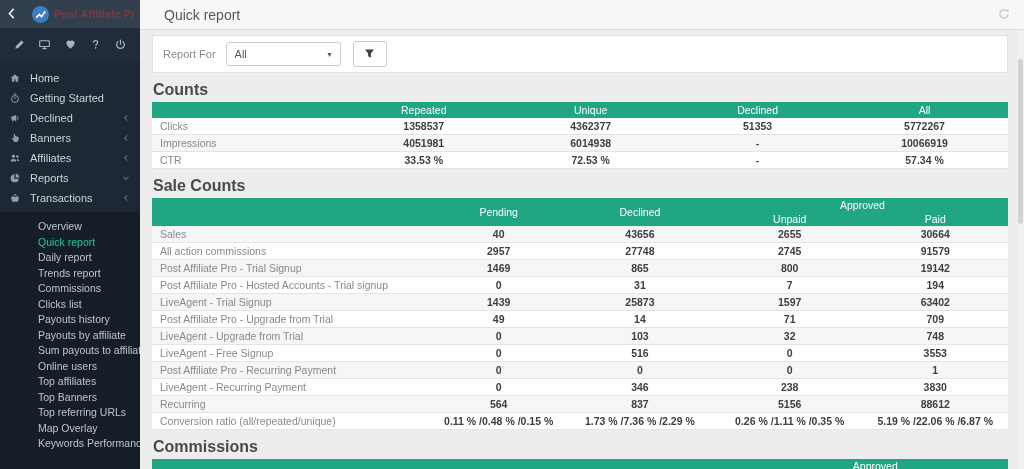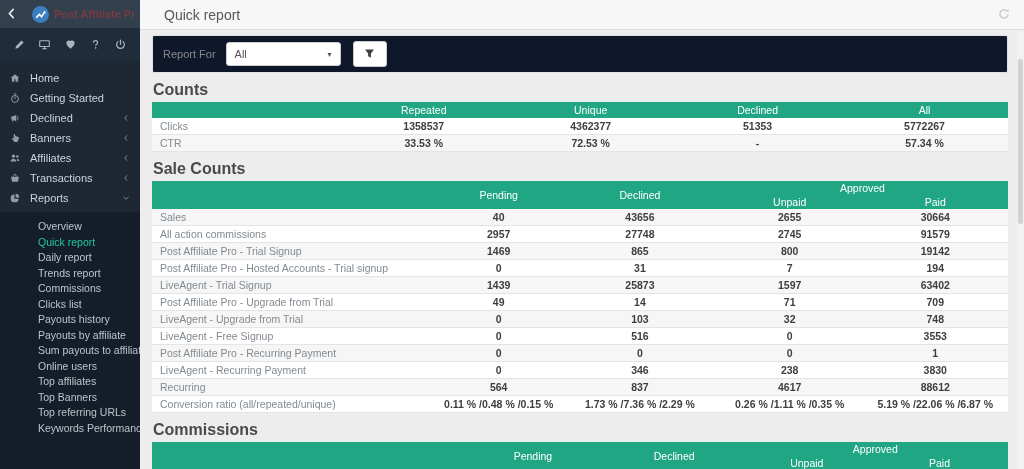--- a/index.html
+++ b/index.html
@@ -39,21 +39,21 @@
 
   
   .main{flex:1; height:100%; display:flex; flex-direction:column; position:relative; overflow:hidden;}
   .mheader{height:30px; min-height:30px; background:#f7f7f7; border-bottom:1px solid #ddd;
     display:flex; align-items:center; padding:0 14px 0 24px;}
   .ptitle{font-size:14px; color:#53585d;}
   .refresh{margin-left:auto; color:#c6c6c6; display:flex; cursor:pointer;}
   .refresh svg{width:12px; height:12px;}
   .content{flex:1; padding:0 16px 0 12px; overflow:hidden;}
 
-  .filter-card{margin-top:5px; background:#0f172a; border:1px solid #e2e2e2; border-radius:2px;
+  .filter-card{margin-top:5px; background:#ffffff; border:1px solid #e2e2e2; border-radius:2px;
     padding:5px 10px; display:flex; align-items:center;}
   .flabel{font-size:11px; color:#8a8a8a; margin-right:10px;}
   .fselect{width:115px; height:24px; border:1px solid #ccc; border-radius:3px; background:#fff;
     display:flex; align-items:center; justify-content:space-between; padding:0 8px;
     font-size:11px; color:#555; cursor:pointer; margin-right:12px;}
   .fselect .caret{font-size:8px; color:#555;}
   .fbtn{width:34px; height:26px; background:#fff; border:1px solid #ccc; border-radius:3px;
     display:flex; align-items:center; justify-content:center; cursor:pointer; color:#3e3e3e;}
   .fbtn svg{width:11px; height:11px;}
 
@@ -178,60 +178,61 @@
         <span>Affiliates</span>
         <span class="chev">
           <svg viewBox="0 0 16 16">
             <path d="M10 3 5.5 8 10 13" stroke="currentColor" fill="none" stroke-width="2"></path>
           </svg>
         </span>
       </div>
       <div class="mitem">
         <span class="micon">
           <svg viewBox="0 0 16 16">
+            <path d="M7 2a6.5 6.5 0 1 0 7 7H7V2z" fill="currentColor"></path>
+            <path d="M9 1a6.5 6.5 0 0 1 6 6H9V1z" fill="currentColor"></path>
+          </svg>
+        </span>
+        <span>Reports</span>
+        <span class="chev down">
+          <svg viewBox="0 0 16 16">
+            <path d="M10 3 5.5 8 10 13" stroke="currentColor" fill="none" stroke-width="2"></path>
+          </svg>
+        </span>
+      </div>
+      <div class="mitem">
+        <span class="micon">
+          <svg viewBox="0 0 16 16">
             <path d="M1.5 6h13l-1.8 8H3.3L1.5 6z" fill="currentColor"></path>
             <path d="M5 6l3-4.5L11 6" stroke="currentColor" fill="none" stroke-width="1.4"></path>
           </svg>
         </span>
         <span>Transactions</span>
         <span class="chev">
-          <svg viewBox="0 0 16 16">
-            <path d="M10 3 5.5 8 10 13" stroke="currentColor" fill="none" stroke-width="2"></path>
-          </svg>
-        </span>
-      </div>
-      <div class="mitem">
-        <span class="micon">
-          <svg viewBox="0 0 16 16">
-            <path d="M7 2a6.5 6.5 0 1 0 7 7H7V2z" fill="currentColor"></path>
-            <path d="M9 1a6.5 6.5 0 0 1 6 6H9V1z" fill="currentColor"></path>
-          </svg>
-        </span>
-        <span>Reports</span>
-        <span class="chev down">
           <svg viewBox="0 0 16 16">
             <path d="M10 3 5.5 8 10 13" stroke="currentColor" fill="none" stroke-width="2"></path>
           </svg>
         </span>
       </div>
     </nav>
   <div class="submenu" id="submenu">
       <div class="sitem">Overview</div>
       <div class="sitem active">Quick report</div>
       <div class="sitem">Daily report</div>
       <div class="sitem">Trends report</div>
       <div class="sitem">Commissions</div>
       <div class="sitem">Clicks list</div>
       <div class="sitem">Payouts history</div>
       <div class="sitem">Payouts by affiliate</div>
       <div class="sitem">Sum payouts to affiliates</div>
       <div class="sitem">Online users</div>
       <div class="sitem">Top affiliates</div>
       <div class="sitem">Top Banners</div>
       <div class="sitem">Top referring URLs</div>
+      <div class="sitem">Map Overlay</div>
       <div class="sitem">Keywords Performance</div>
     </div>
 </aside>
 
 <div class="main">
   <div class="mheader">
     <span class="ptitle">Quick report</span>
     <span class="refresh">
         <span class="ic"><svg viewBox="0 0 16 16">
             <path d="M13.5 8a5.5 5.5 0 1 1-1.7-4" fill="none" stroke="currentColor" stroke-width="1.7"></path>
@@ -272,20 +273,27 @@
                 <th>All</th>
               </tr>
             </thead>
             <tbody>
               <tr>
                 <td class="lbl">Clicks</td>
                 <td class="val">1358537</td>
                 <td class="val">4362377</td>
                 <td class="val">51353</td>
                 <td class="val">5772267</td>
+              </tr>
+              <tr>
+                <td class="lbl">Impressions</td>
+                <td class="val">4051981</td>
+                <td class="val">6014938</td>
+                <td class="val">-</td>
+                <td class="val">10066919</td>
               </tr>
               <tr>
                 <td class="lbl">CTR</td>
                 <td class="val">33.53 %</td>
                 <td class="val">72.53 %</td>
                 <td class="val">-</td>
                 <td class="val">57.34 %</td>
               </tr>
             </tbody>
           </table>
@@ -380,21 +388,21 @@
                 <td class="lbl">LiveAgent - Recurring Payment</td>
                 <td class="val">0</td>
                 <td class="val">346</td>
                 <td class="val">238</td>
                 <td class="val">3830</td>
               </tr>
               <tr>
                 <td class="lbl">Recurring</td>
                 <td class="val">564</td>
                 <td class="val">837</td>
-                <td class="val">4617</td>
+                <td class="val">5156</td>
                 <td class="val">88612</td>
               </tr>
               <tr>
                 <td class="lbl">Conversion ratio (all/repeated/unique)</td>
                 <td class="val">0.11 % /0.48 % /0.15 %</td>
                 <td class="val">1.73 % /7.36 % /2.29 %</td>
                 <td class="val">0.26 % /1.11 % /0.35 %</td>
                 <td class="val">5.19 % /22.06 % /6.87 %</td>
               </tr>
             </tbody>

